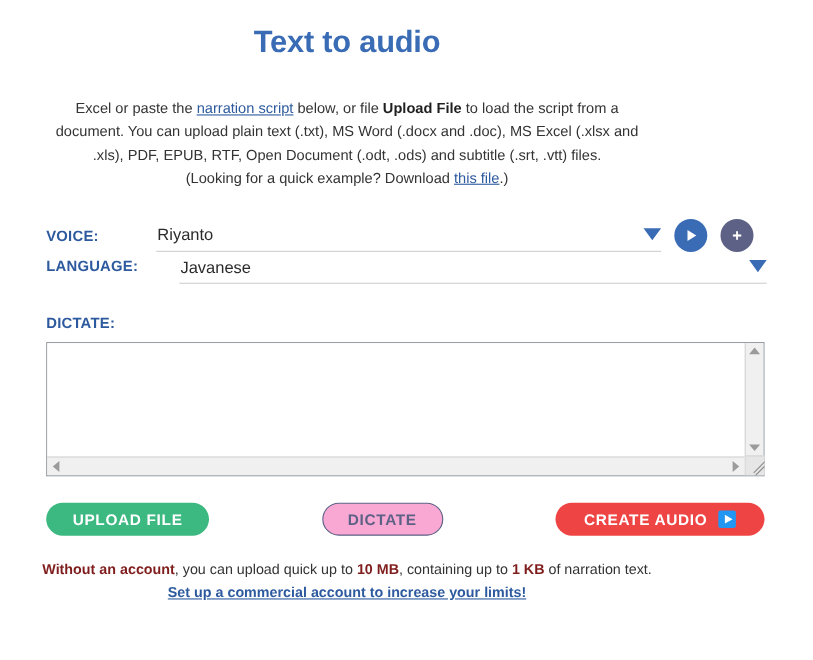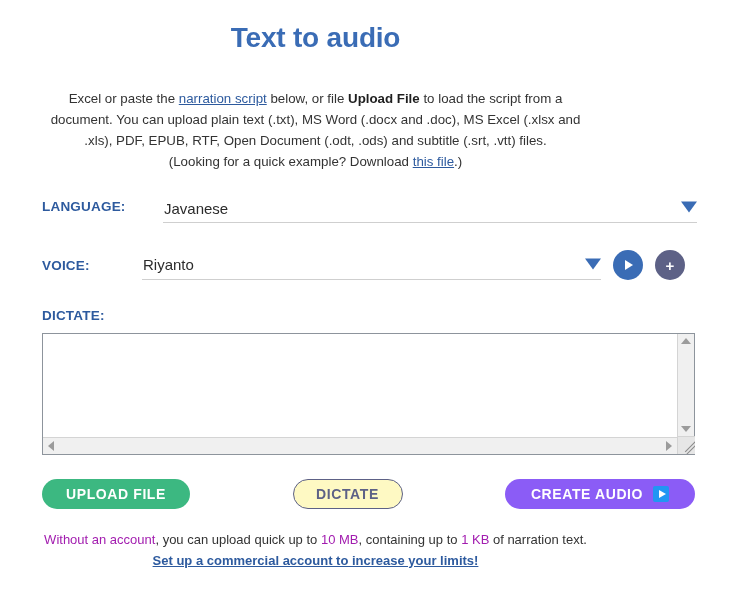--- a/index.html
+++ b/index.html
@@ -257,27 +257,27 @@
     align-items: center;
     justify-content: center;
     box-sizing: border-box;
   }
   .btn-upload {
     background: #3cb881;
     color: #ffffff;
     width: 148px;
   }
   .btn-dictate {
-    background: #fef9c3;
+    background: #f9a8d4;
     color: #5d6186;
     border: 1.5px solid #5d6186;
     width: 110px;
   }
   .btn-create {
-    background: #8b5cf6;
+    background: #ef4444;
     color: #ffffff;
     width: 190px;
     gap: 10px;
   }
   .create-icon {
     width: 16px; height: 16px;
     background: #2196f3;
     border-radius: 2px;
     display: inline-flex;
     align-items: center;
@@ -293,61 +293,61 @@
 
   
   .footer {
     margin-top: 20px;
     width: 100%;
     text-align: center;
     font-size: 13px;
     line-height: 21px;
     color: #333333;
   }
-  .footer b { font-weight: normal; color: #a21caf; }
+  .footer b { font-weight: bold; color: #7f1d1d; }
   .footer a {
     color: #2d5a9e;
     text-decoration: underline;
     font-weight: bold;
   }
 </style>
 </head>
 <body>
 
 <div class="page">
 
   <h1 class="title">Text to audio</h1>
 
   <p class="desc">
     <span>Excel or paste the </span><a href="#">narration script</a><span> below, or file </span><b>Upload File</b><span> to load the script from a document. You can upload plain text (.txt), MS Word (.docx and .doc), MS Excel (.xlsx and .xls), PDF, EPUB, RTF, Open Document (.odt, .ods) and subtitle (.srt, .vtt) files.</span>
     <span class="line2"><span>(Looking for a quick example? Download </span><a href="#">this file</a><span>.)</span></span>
   </p>
 
   <div class="form">
-
-    <div class="row row-language">
-      <div class="row-label lang-label">LANGUAGE:</div>
-      <div class="select-wrap lang-select">
-        <span class="value">Javanese</span>
-        <span class="caret"></span>
-      </div>
-    </div>
 
     <div class="row row-voice">
       <div class="row-label voice-label">VOICE:</div>
       <div class="select-wrap voice-select">
         <span class="value">Riyanto</span>
         <span class="caret"></span>
       </div>
       <button class="round-btn play-btn">
         <span class="play-tri"></span>
       </button>
       <button class="round-btn add-btn">
         <span class="plus-glyph">+</span>
       </button>
+    </div>
+
+    <div class="row row-language">
+      <div class="row-label lang-label">LANGUAGE:</div>
+      <div class="select-wrap lang-select">
+        <span class="value">Javanese</span>
+        <span class="caret"></span>
+      </div>
     </div>
 
     <div class="script-label">DICTATE:</div>
 
     <div class="textarea-box">
       <div class="ta-main">
         <textarea class="ta-field" placeholder="" style=""></textarea>
         <div class="scroll-h">
           <span class="arrow-left"></span>
           <span class="sh-spacer"></span>

